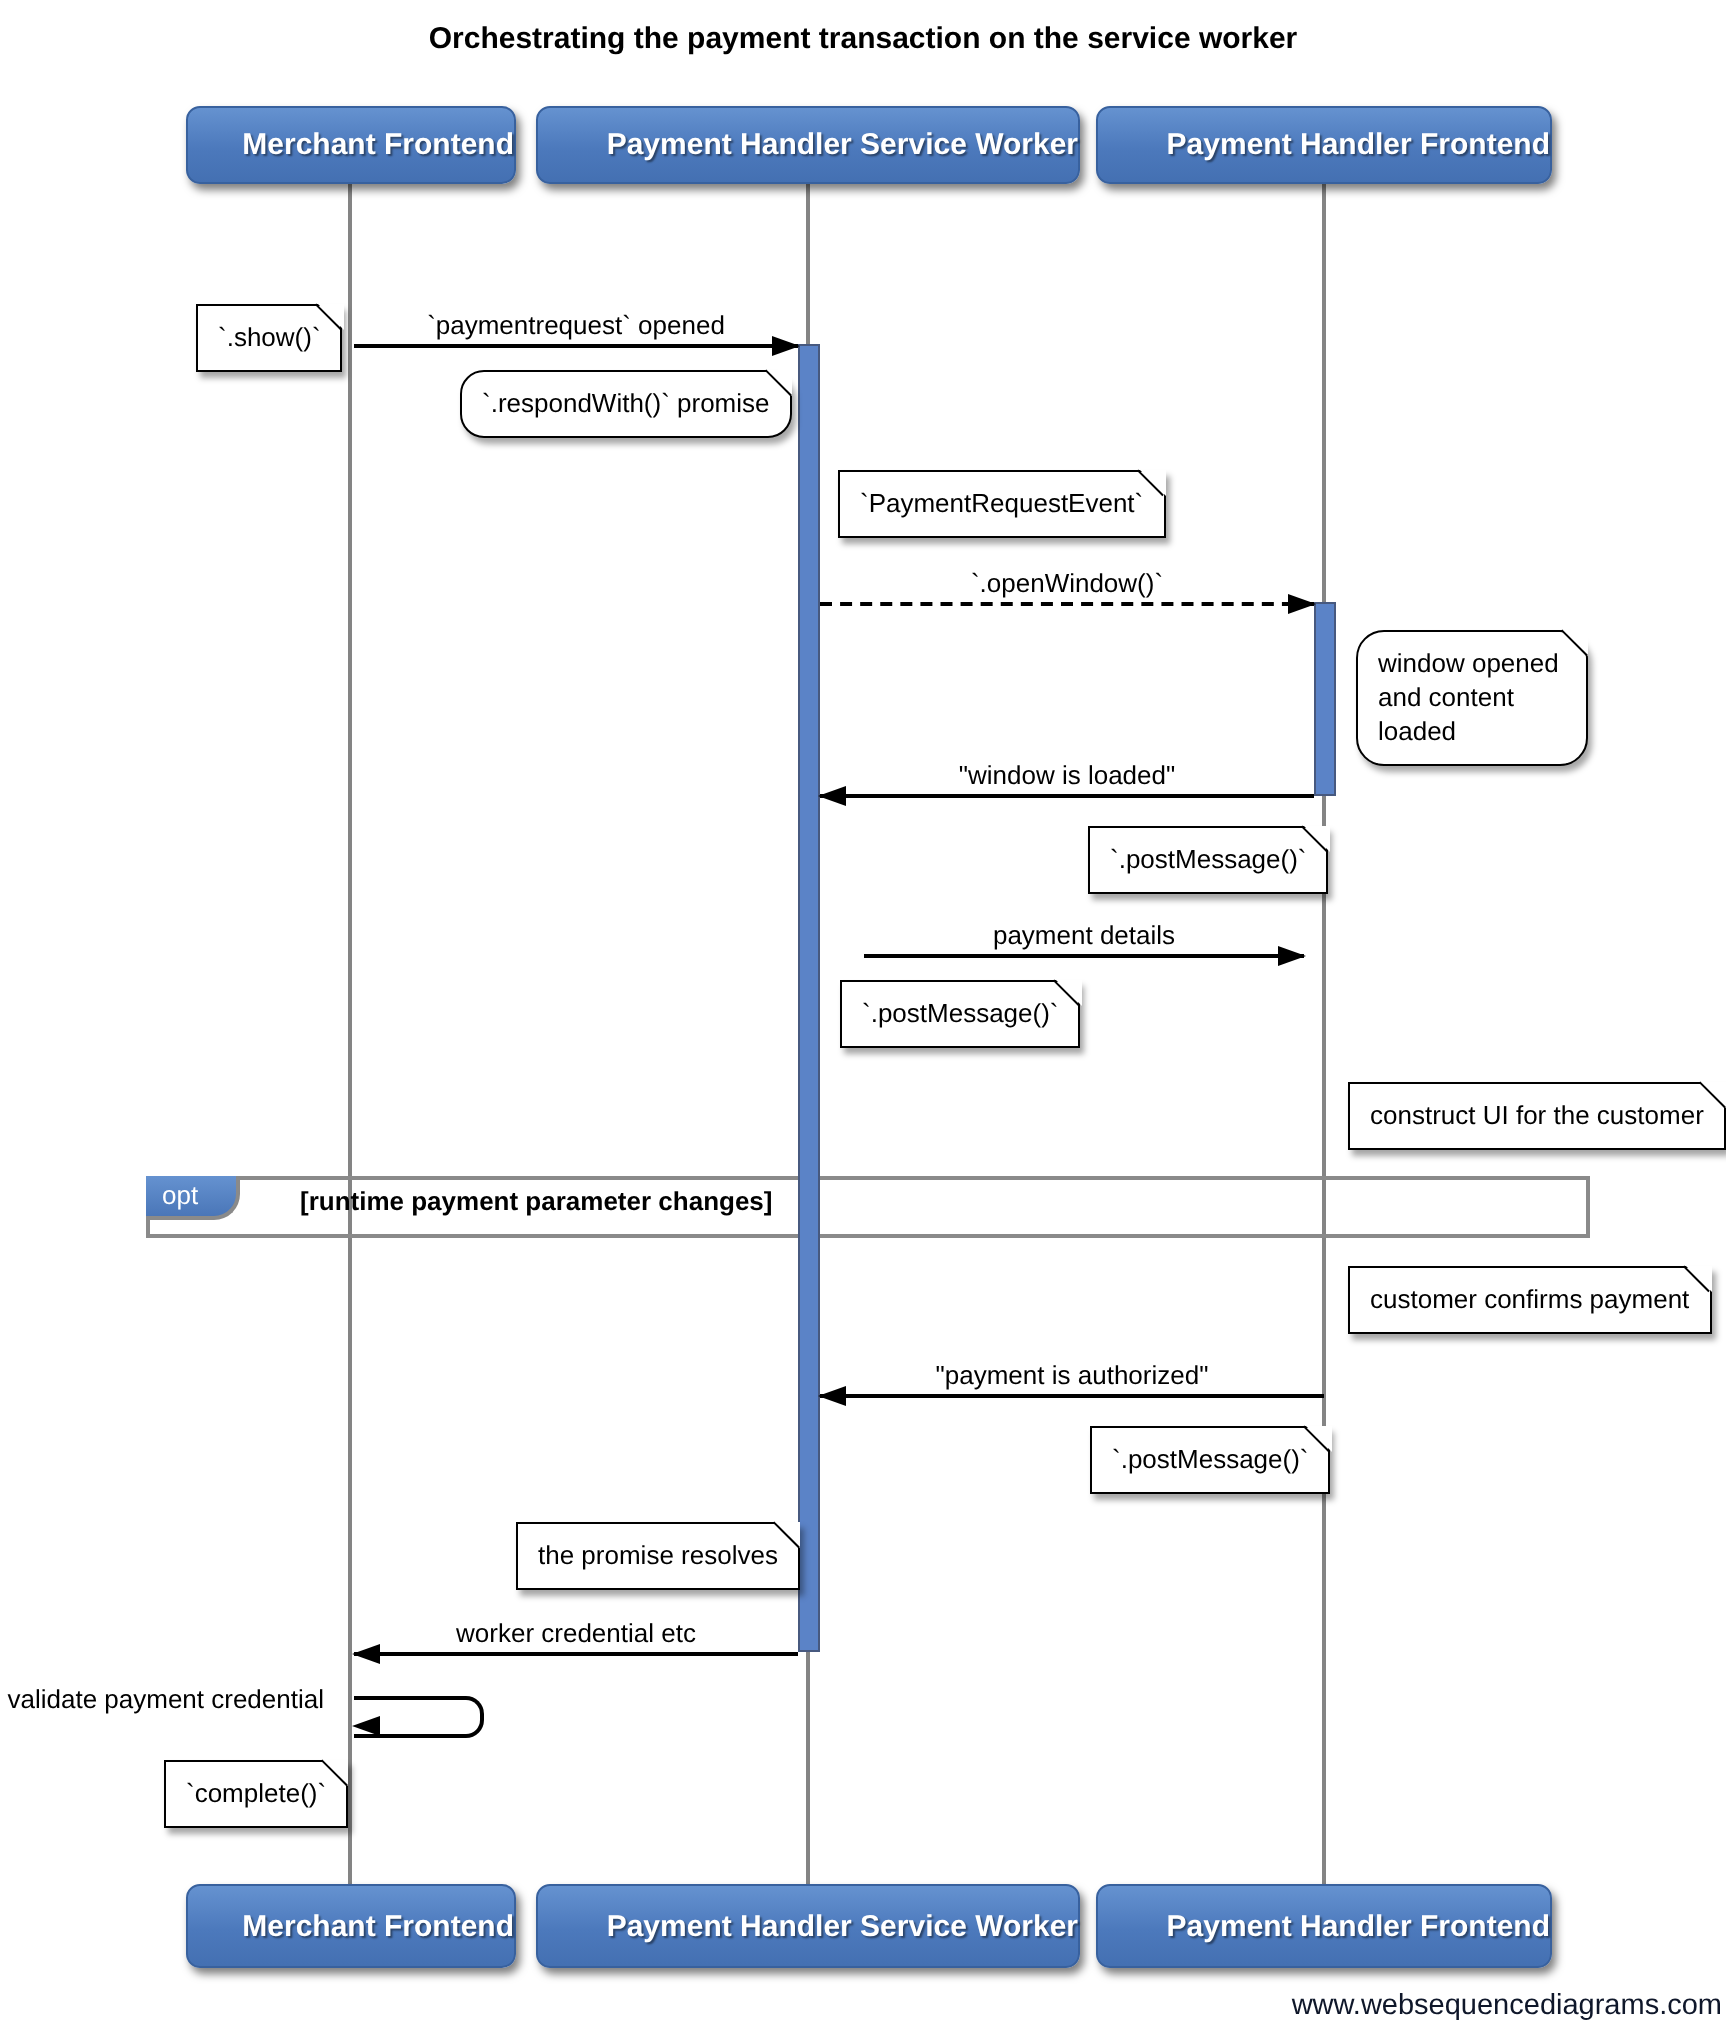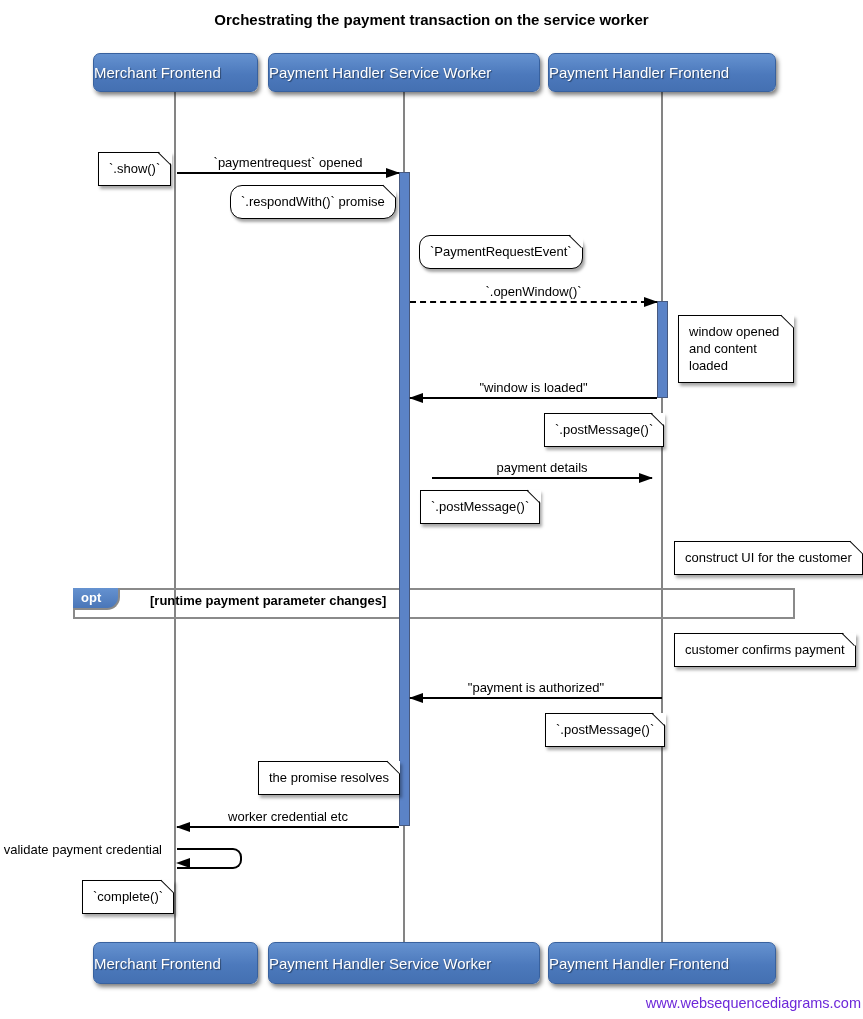--- a/index.html
+++ b/index.html
@@ -10,22 +10,22 @@
   .title {
     position:absolute; left:0; top:11px; width:100%; text-align:center;
     font-size:15px; font-weight:bold;
   }
   
   .actor {
     position:absolute; box-sizing:border-box;
     background:linear-gradient(180deg,#6592D0 0%,#4C79BC 55%,#4470B2 100%);
     border:1px solid #38619E; border-radius:7px;
     box-shadow:2px 3px 4px rgba(0,0,0,.5);
-    color:#fff; font-weight:normal; font-size:15px;
-    display:flex; align-items:center; justify-content:flex-start;
+    color:#fff; font-weight:bold; font-size:15px;
+    display:flex; align-items:center; justify-content:flex-end;
     text-shadow:1px 1px 1px rgba(0,0,0,.45); white-space:nowrap;
   }
   
   .lifeline { position:absolute; top:92px; height:850px; width:2px; background:#848484; }
   .activation {
     position:absolute; width:11px; box-sizing:border-box;
     background:#5B83C7; border:1px solid #47597F;
   }
   
   .msg { position:absolute; height:18px; border-bottom:2px solid #000; }
@@ -68,25 +68,25 @@
   
   .opt-frame {
     position:absolute; left:73px; top:588px; width:722px; height:31px;
     border:2px solid #8A8A8A; box-sizing:border-box;
   }
   .opt-tab {
     position:absolute; left:-2px; top:-2px; width:47px; height:22px; box-sizing:border-box;
     background:linear-gradient(180deg,#6592D0,#4A76B8);
     border-right:2px solid #8A8A8A; border-bottom:2px solid #8A8A8A;
     border-radius:0 0 13px 0;
-    color:#fff; font-weight:bold; font-size:13px; padding:2px 0 0 8px;
+    color:#fff; font-weight:normal; font-size:13px; padding:2px 0 0 8px;
   }
   .opt-cond { position:absolute; left:75px; top:3px; font-size:13px; font-weight:bold; white-space:nowrap; }
   
-  .watermark { position:absolute; right:2px; top:995px; font-size:14.5px; color:#6d28d9; }
+  .watermark { position:absolute; right:2px; top:995px; font-size:14.5px; color:#0f172a; }
 </style>
 </head>
 <body>
 
 <div class="diagram">
 
   <div class="title">Orchestrating the payment transaction on the service worker</div>
 
   <div class="lifeline" style="left:174px;"></div>
   <div class="lifeline" style="left:403px;"></div>
@@ -139,22 +139,22 @@
     <div class="lbl">worker credential etc</div>
     <div class="head l"></div>
   </div>
 
   <div class="self-lbl">validate payment credential</div>
   <div class="loop"></div>
   <div class="head self-head"></div>
 
   <div class="note" style="left:98px;top:108px;margin-top:44px;">`.show()`</div>
   <div class="note" style="left:230px;top:185px;border-radius:12px;">`.respondWith()` promise</div>
-  <div class="note" style="left:419px;top:235px;border-radius:11px;">`PaymentRequestEvent`</div>
-  <div class="note wrap" style="left:678px;top:315px;">window opened and content loaded</div>
+  <div class="note" style="left:419px;top:235px;">`PaymentRequestEvent`</div>
+  <div class="note wrap" style="left:678px;top:315px;border-radius:14px;">window opened and content loaded</div>
   <div class="note" style="left:544px;top:413px;">`.postMessage()`</div>
   <div class="note" style="left:420px;top:490px;">`.postMessage()`</div>
   <div class="note" style="left:674px;top:541px;">construct UI for the customer</div>
   <div class="note" style="left:674px;top:633px;">customer confirms payment</div>
   <div class="note" style="left:545px;top:713px;">`.postMessage()`</div>
   <div class="note" style="left:258px;top:761px;">the promise resolves</div>
   <div class="note" style="left:82px;top:880px;">`complete()`</div>
 
   <div class="actor" style="left:93px;top:942px;width:165px;height:42px;">
     <span>Merchant Frontend</span>

